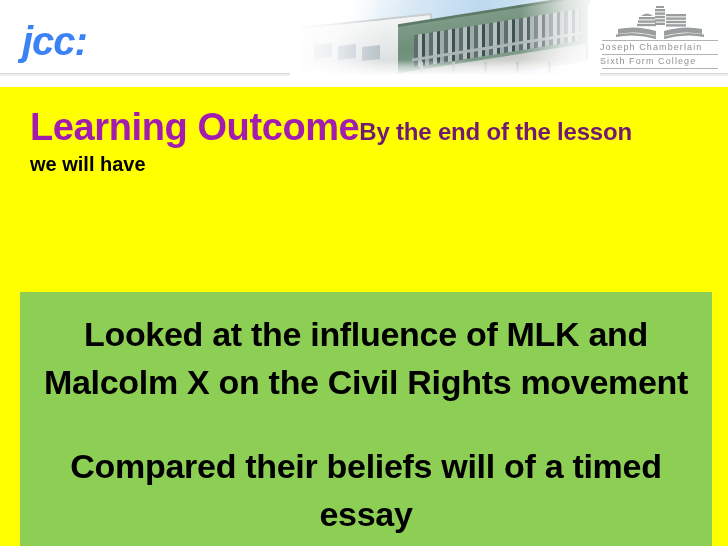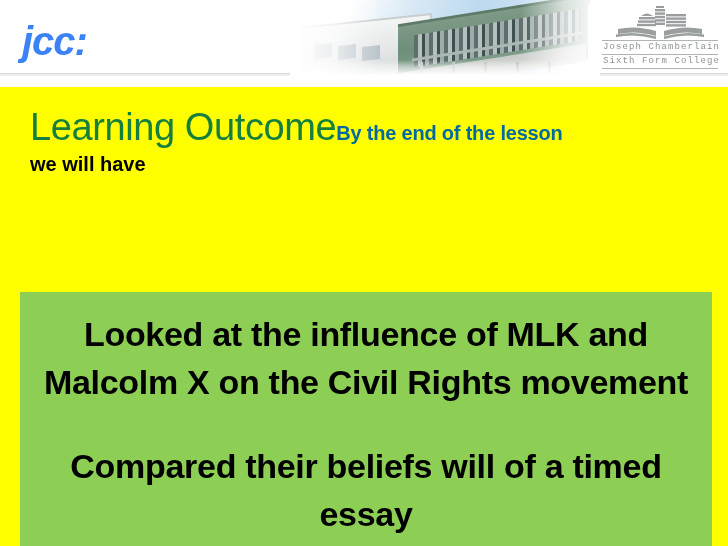--- a/index.html
+++ b/index.html
@@ -175,22 +175,22 @@
     width: 92px;
     height: 33px;
   }
   .logo-rule {
     width: 116px;
     height: 1px;
     background: #b0b4b5;
     margin: 1px auto 0 auto;
   }
   .logo-line {
-    text-align: right;
-    font-family: Liberation Mono, monospace;
+    text-align: left;
+    font-family: Liberation Sans, sans-serif;
     font-size: 9px;
     letter-spacing: 1.1px;
     color: #8f9394;
     line-height: 12px;
     white-space: nowrap;
   }
 
   
   .header-divider {
     position: absolute;
@@ -221,31 +221,31 @@
 
   .title-block {
     position: absolute;
     left: 30px;
     top: 18px;
     width: 668px;
     text-align: left;
   }
   .title-main {
     font-family: "Liberation Sans", sans-serif;
-    font-weight: normal;
+    font-weight: bold;
     font-size: 38px;
-    color: #15803d;
+    color: #a21caf;
     line-height: 44px;
     letter-spacing: -0.4px;
   }
   .title-sub {
     font-family: "Liberation Sans", sans-serif;
     font-weight: bold;
-    font-size: 20px;
-    color: #0369a1;
+    font-size: 24px;
+    color: #701a75;
     letter-spacing: -0.2px;
     white-space: nowrap;
     text-align: center;
   }
   .title-sub-line2 {
     display: block;
     text-align: left;
     padding-right: 74px;
     margin-top: 4px;
     font-family: "Liberation Sans", sans-serif;

